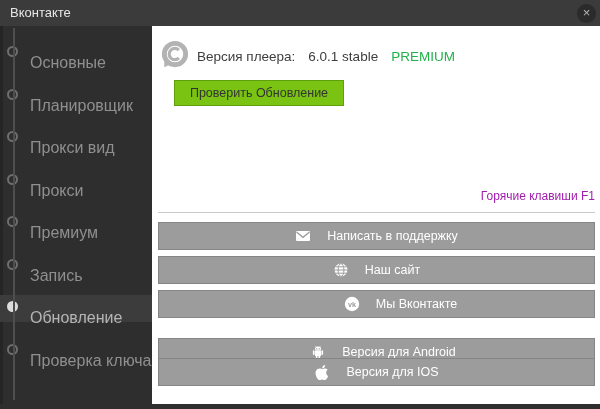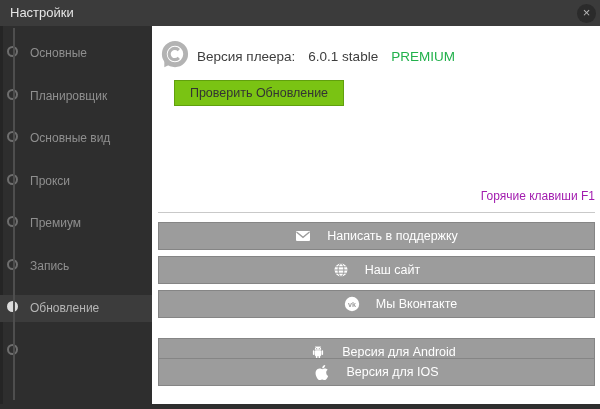--- a/index.html
+++ b/index.html
@@ -16,21 +16,21 @@
 
   
   .sidebar { position: absolute; left: 0; top: 26px; width: 152px; height: 378px; background: #2e2e2e; }
   .sidebar .edge-strip { position: absolute; left: 0; top: 0; width: 3px; height: 100%; background: #252525; z-index: 1; }
   .timeline { position: absolute; left: 13px; top: 2px; width: 2px; height: 372px; background: #4e4e4e; z-index: 2; }
   .side-item { position: absolute; left: 0; width: 152px; height: 27px; cursor: pointer; z-index: 1; }
   .side-item.selected { background: #3c3c3c; }
   .bullet { position: absolute; left: 7px; top: 6px; width: 11px; height: 11px; border: 2px solid #6e6e6e;
             border-radius: 50%; background: #2e2e2e; z-index: 3; }
   .side-item.selected .bullet { background: #dcdcdc; border-color: #dcdcdc; }
-  .side-item .label { position: absolute; left: 30px; top: 0; line-height: 27px; font-size: 12px; color: #8f8f8f; }
+  .side-item .label { position: absolute; left: 30px; top: 9px; line-height: 27px; font-size: 16px; color: #8f8f8f; }
   .side-item.selected .label { color: #b5b5b5; }
 
   
   .content { position: absolute; left: 152px; top: 26px; width: 448px; height: 338px; background: #ffffff; border-radius: 28px; }
   .logo { position: absolute; left: 6px; top: 13px; width: 33px; height: 33px; }
   .version-line { position: absolute; left: 45px; top: 22px; height: 17px; display: flex; align-items: center;
                   font-size: 13.5px; color: #3d3d3d; white-space: nowrap; }
   .version-line .vlabel { margin-right: 13px; }
   .version-line .vvalue { margin-right: 13px; }
   .version-line .premium { color: #22b14c; }
@@ -55,60 +55,61 @@
   
   .si-0 { top: 14px; } .si-1 { top: 57px; } .si-2 { top: 99px; } .si-3 { top: 142px; }
   .si-4 { top: 184px; } .si-5 { top: 227px; } .si-6 { top: 269px; } .si-7 { top: 312px; }
 </style>
 </head>
 <body>
 
 <div class="window">
 
   <div class="titlebar">
-    <span class="title">Настройки</span>
+    <span class="title">Вконтакте</span>
     <div class="close-btn">
       <span>×</span>
     </div>
   </div>
 
   <div class="sidebar">
     <div class="edge-strip"></div>
     <div class="timeline"></div>
 
     <div class="side-item si-0">
       <span class="bullet"></span>
       <span class="label">Основные</span>
     </div>
     <div class="side-item si-1">
       <span class="bullet"></span>
       <span class="label">Планировщик</span>
     </div>
     <div class="side-item si-2">
       <span class="bullet"></span>
-      <span class="label">Основные вид</span>
+      <span class="label">Прокси вид</span>
     </div>
     <div class="side-item si-3">
       <span class="bullet"></span>
       <span class="label">Прокси</span>
     </div>
     <div class="side-item si-4">
       <span class="bullet"></span>
       <span class="label">Премиум</span>
     </div>
     <div class="side-item si-5">
       <span class="bullet"></span>
       <span class="label">Запись</span>
     </div>
     <div class="side-item selected si-6">
       <span class="bullet"></span>
       <span class="label">Обновление</span>
     </div>
     <div class="side-item si-7">
       <span class="bullet"></span>
+      <span class="label">Проверка ключа</span>
     </div>
   </div>
 
   <div class="content">
 
     <svg class="logo" viewBox="0 0 34 34">
       <path d="M6.5,18 L6.5,29 L14,25.5 Z" fill="#b3b3b3"></path>
       <circle cx="17.5" cy="15.5" r="11" fill="none" stroke="#b3b3b3" stroke-width="5"></circle>
       <path d="M21.5,11.5 A5.8,5.8 0 1 0 21.5,19.5" fill="none" stroke="#b3b3b3" stroke-width="3.2"></path>
     </svg>

